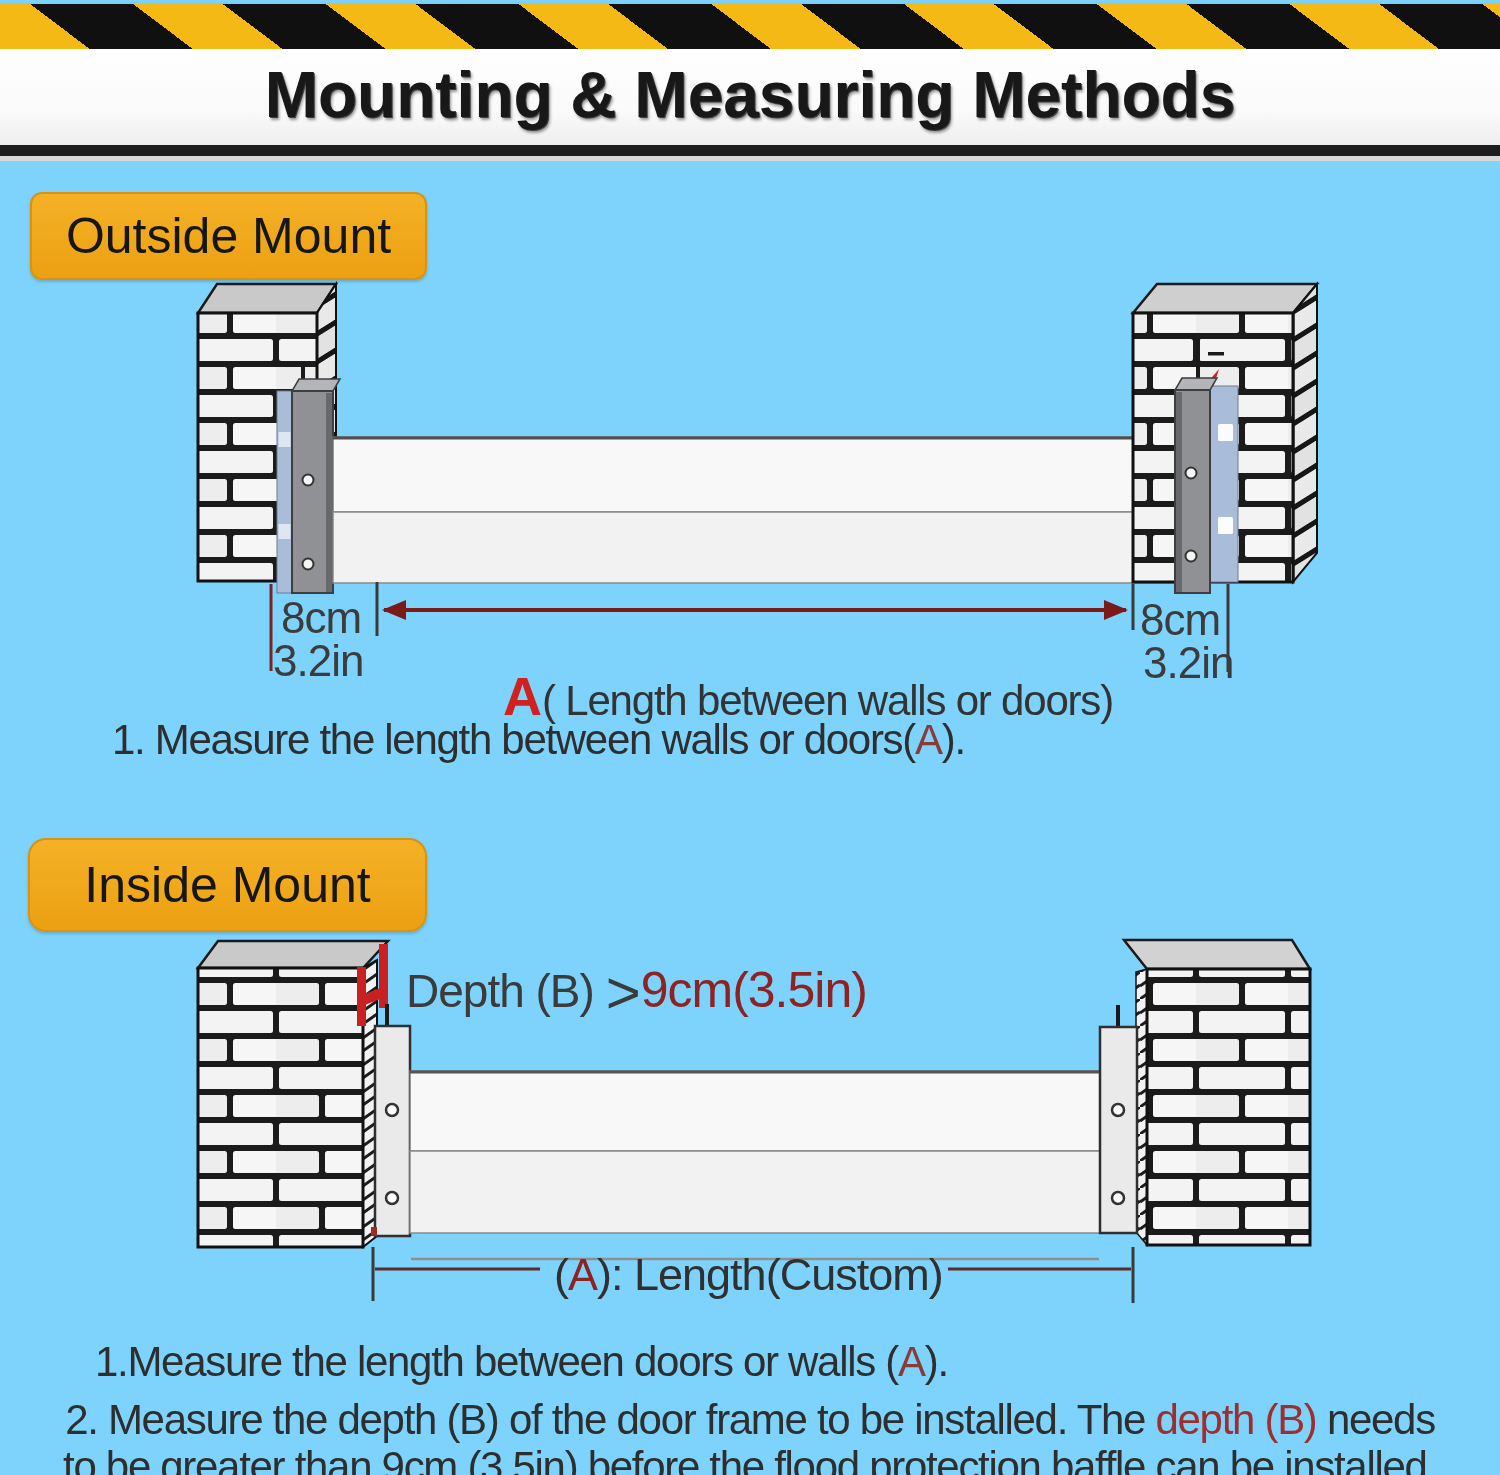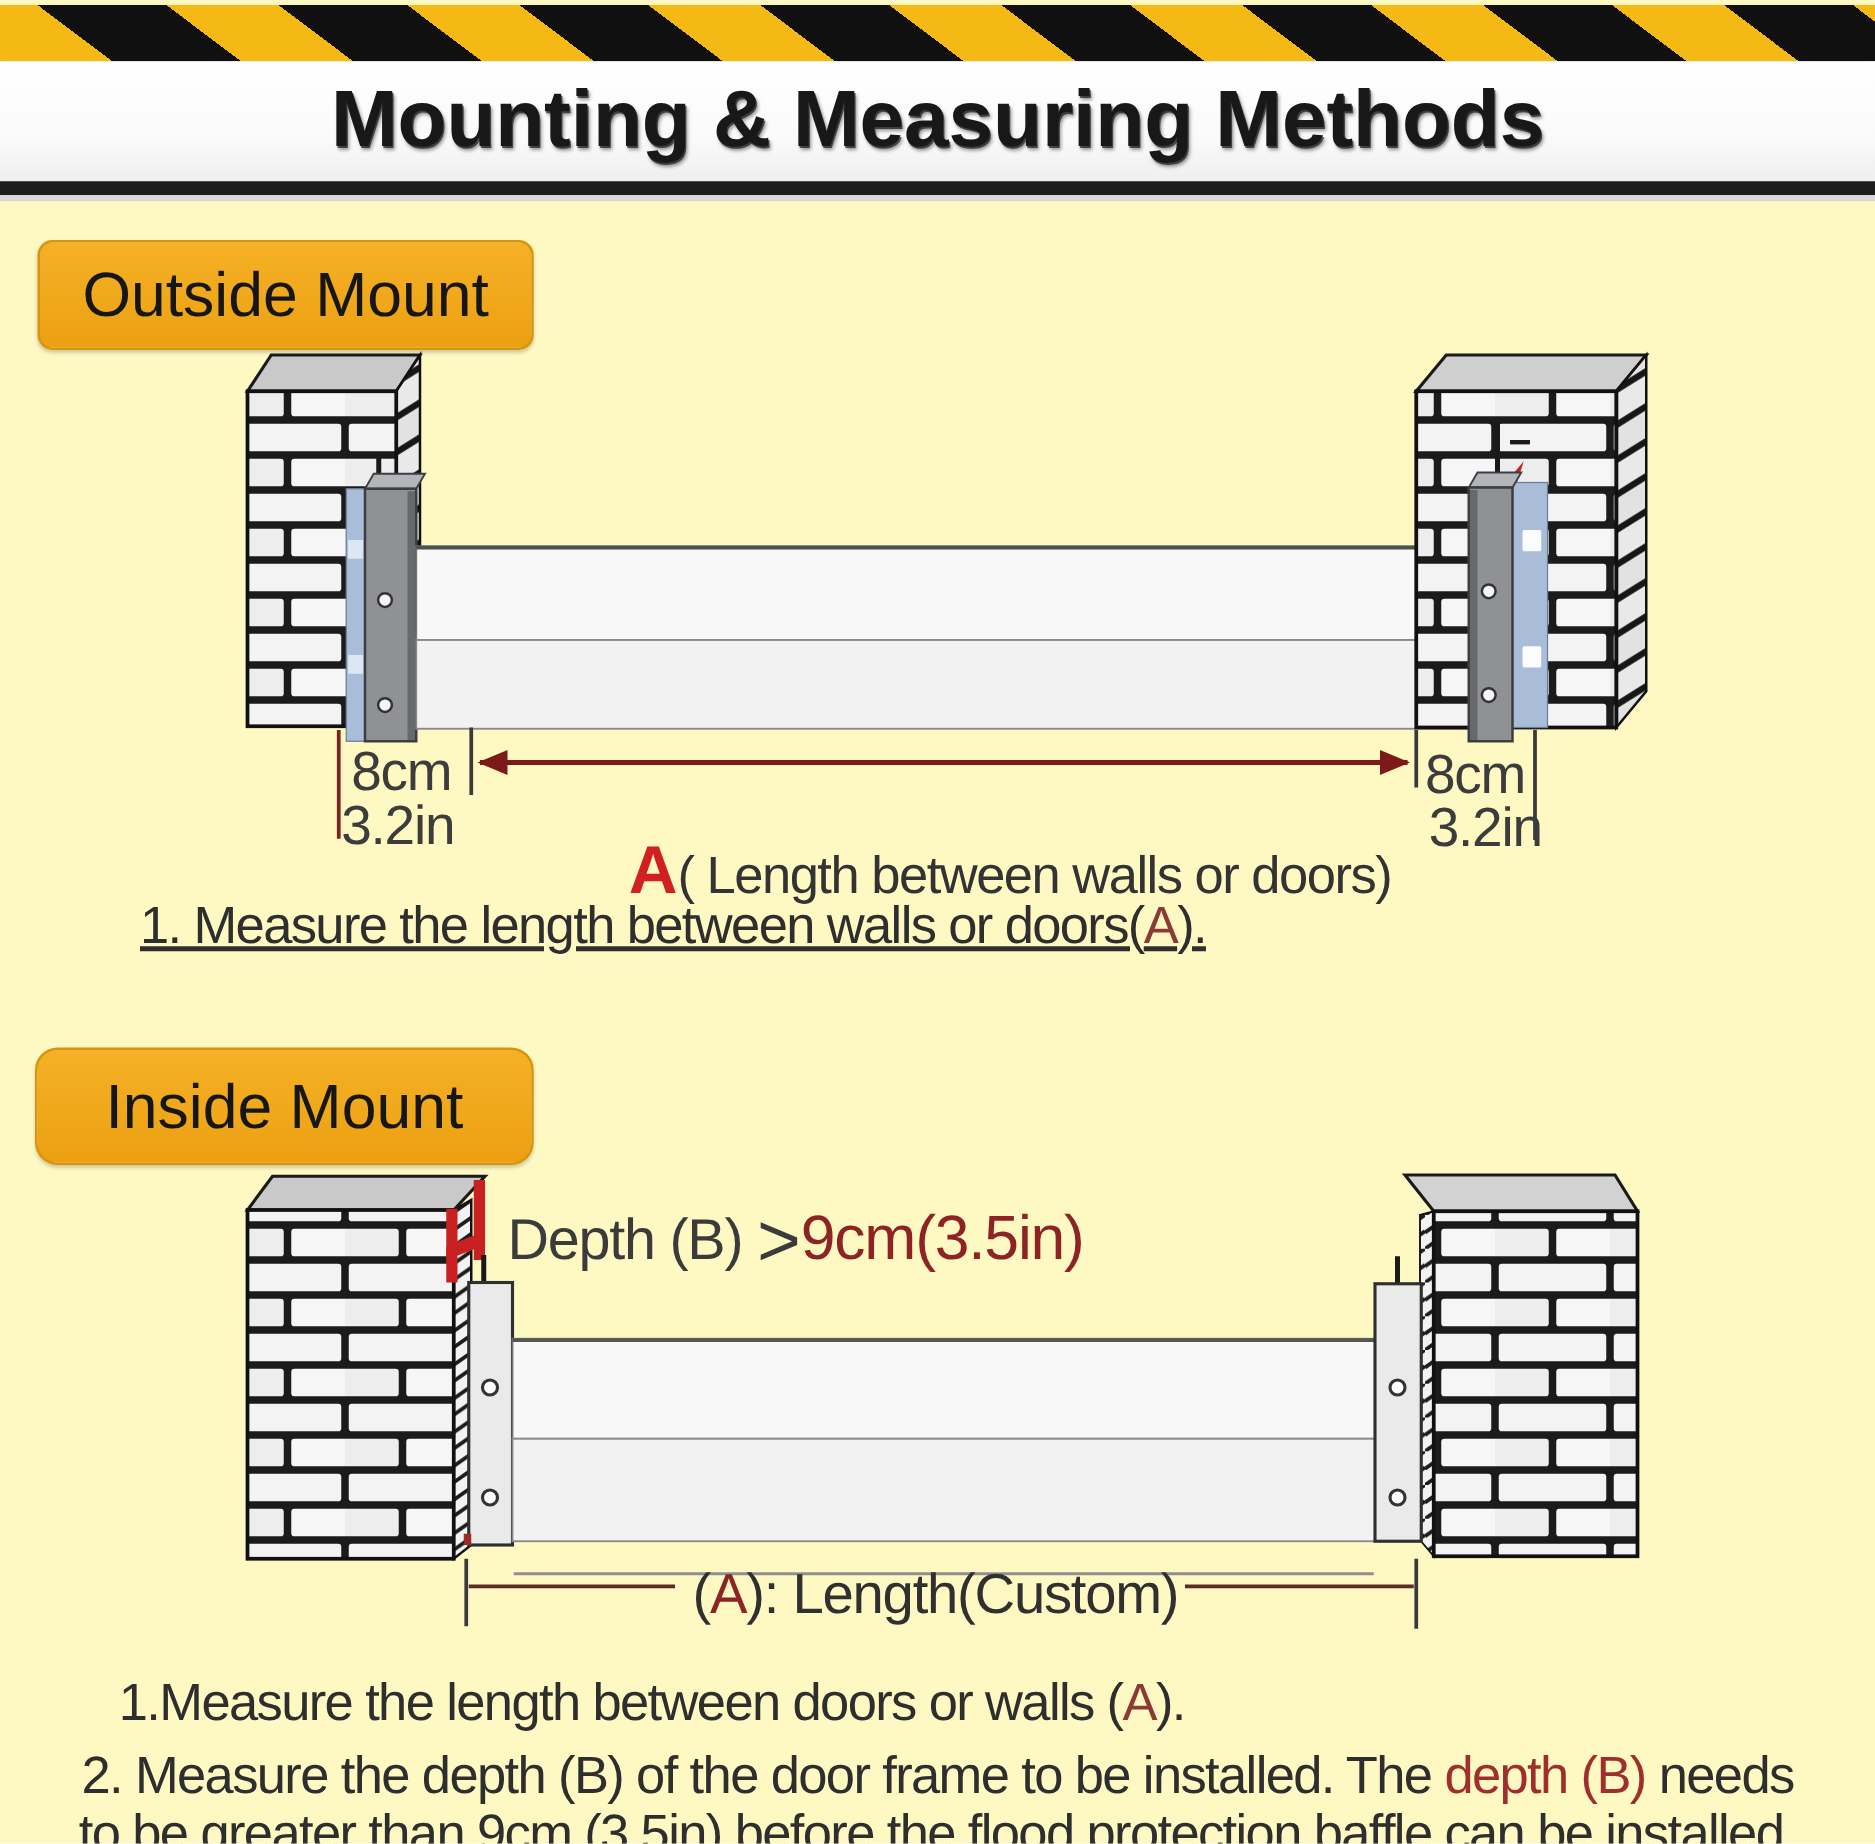--- a/index.html
+++ b/index.html
@@ -1,16 +1,16 @@
 <!DOCTYPE html>
 <html><head>
 <meta charset="utf-8">
 <style>
   html,body{margin:0;padding:0;background:#ffffff;}
-  .page{position:relative;width:1500px;height:1475px;background:#fef9c3;overflow:hidden;
+  .page{position:relative;width:1500px;height:1475px;background:#7dd3fc;overflow:hidden;
         font-family:"Liberation Sans",sans-serif;}
   
   .hazard{position:absolute;left:0;top:4px;width:100%;height:45px;
           background:repeating-linear-gradient(37deg,#f4b915 0 54px,#101010 54px 116px);
           box-shadow:0 3px 5px rgba(0,0,0,.30);}
   .titleband{position:absolute;left:0;top:49px;width:100%;height:96px;
              background:linear-gradient(180deg,#ffffff 0%,#fafafa 65%,#eeeeee 100%);}
   .page-title{position:absolute;left:0;top:58px;width:100%;text-align:center;
               font-size:64px;font-weight:bold;color:#181818;
               text-shadow:2px 3px 3px rgba(0,0,0,.40),1px 1px 0 #666;}
@@ -29,21 +29,21 @@
   .t{position:absolute;white-space:nowrap;}
   .dim{font-size:44px;letter-spacing:-1px;color:#3c3c3c;}
   #dim-l-cm{left:281px;top:593px;}
   #dim-l-in{left:273px;top:636px;}
   #dim-r-cm{left:1140px;top:595px;}
   #dim-r-in{left:1143px;top:638px;}
   #length-row{left:503px;top:620px;margin-top:45px;}
   .marker-a{font-size:54px;font-weight:bold;color:#d02020;}
   .length-caption{font-size:42px;letter-spacing:-1.2px;color:#333333;}
   .step{font-size:42px;letter-spacing:-1.3px;color:#2e2e2e;}
-  #out-step-1{left:112px;top:716px;text-decoration:underline;}
+  #out-step-1{left:112px;top:716px;}
   #out-step-2{left:112px;top:766px;}
   .red-inline{color:#8b3a36;}
   .red-formula{color:#9e2f2c;}
   #depth-row{left:406px;top:958px;}
   .depth-caption{font-size:46px;letter-spacing:-1px;color:#3b3b3b;}
   .depth-gt{font-size:60px;color:#3b3b3b;vertical-align:-6px;}
   .depth-value{font-size:50px;letter-spacing:-1px;color:#8d2323;}
   #length-custom{left:554px;top:1249px;font-size:45px;letter-spacing:-1px;color:#303030;}
   .maroon{color:#8d2323;}
   #in-step-1{left:95px;top:1338px;}

